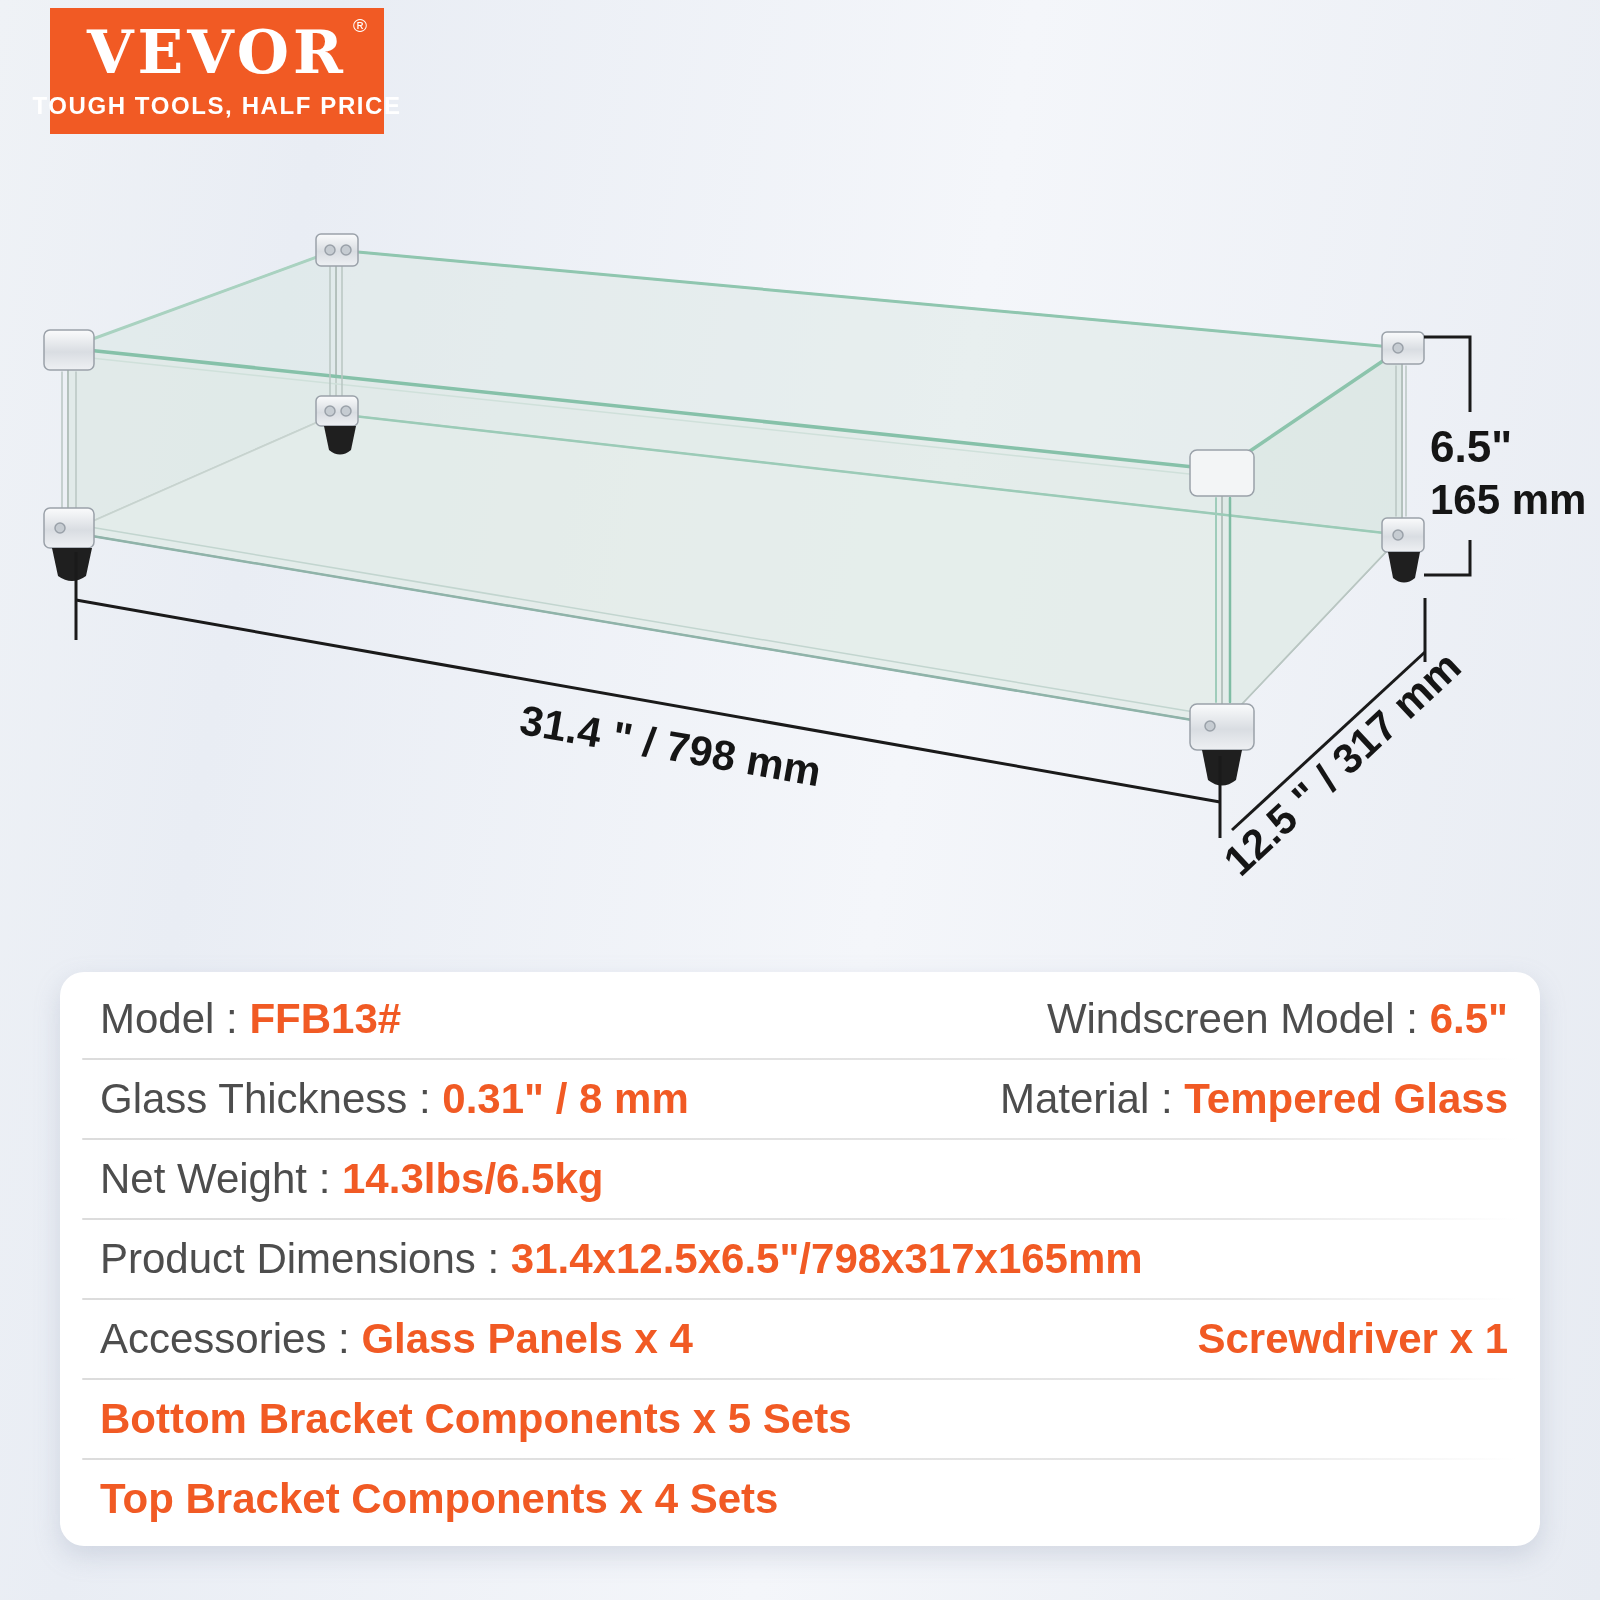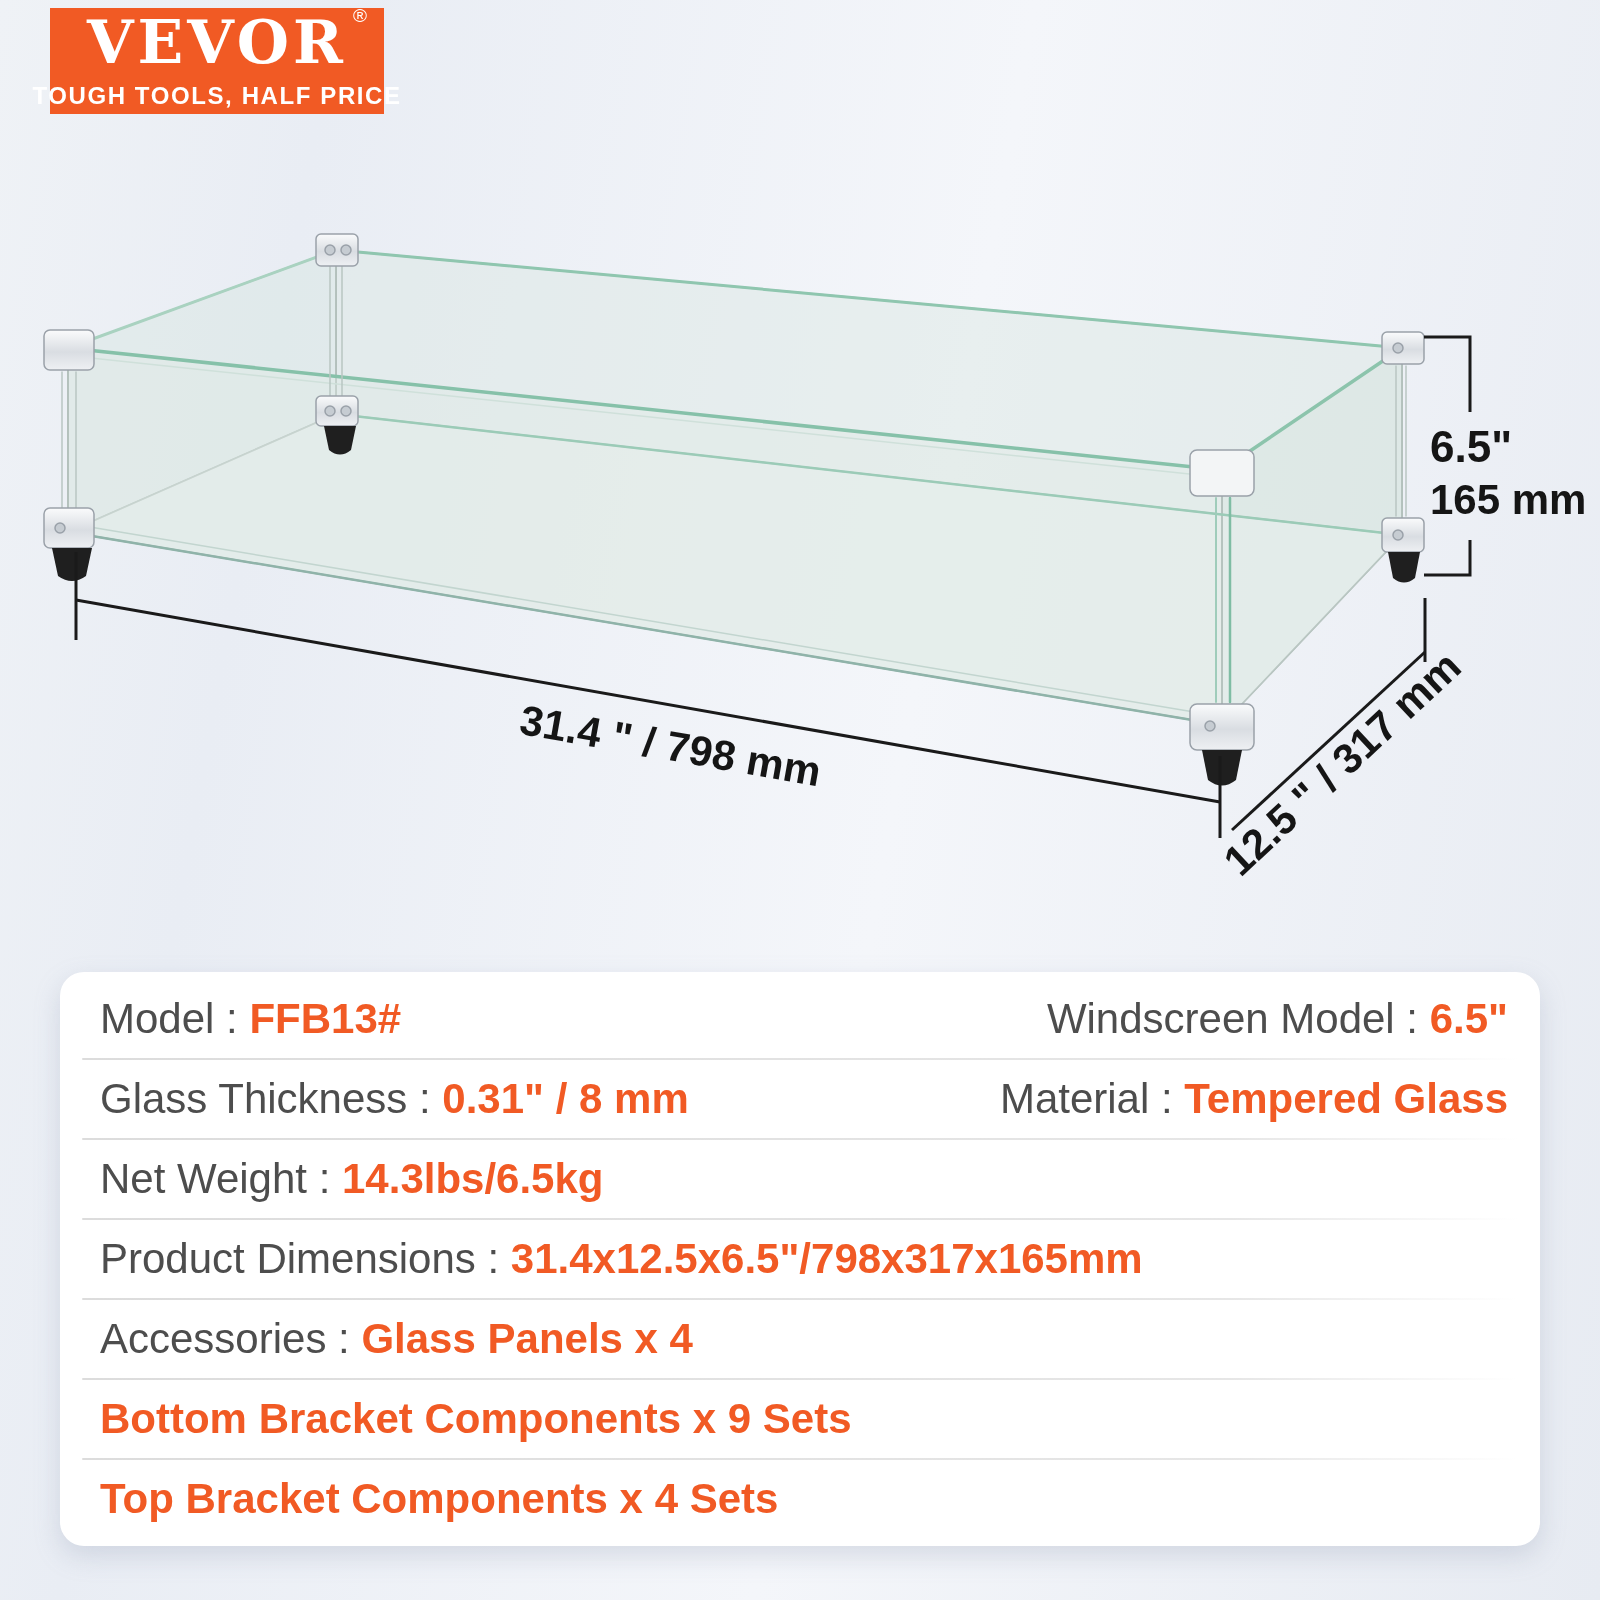--- a/index.html
+++ b/index.html
@@ -3,21 +3,21 @@
 <meta charset="utf-8">
 <style>
   html,body{margin:0;padding:0;background:#dfe4ec;}
   .canvas{
     position:relative;width:1600px;height:1600px;overflow:hidden;
     background:linear-gradient(100deg,#eff2f6 0%,#e9edf4 18%,#f4f6fa 55%,#e7ebf2 100%);
     font-family:"Liberation Sans",sans-serif;
   }
   
   .logo{
-    position:absolute;left:50px;top:8px;width:334px;height:106px;
+    position:absolute;left:50px;top:8px;width:334px;height:126px;
     background:#f15a24;color:#fff;display:flex;flex-direction:column;
     align-items:center;justify-content:center;
   }
   .logo .word{font-weight:800;font-size:60px;letter-spacing:4px;line-height:1;position:relative;font-family:"DejaVu Serif","Liberation Serif",serif;}
   .logo .reg{position:absolute;top:-6px;right:-24px;font-size:19px;font-weight:400;font-family:"Liberation Sans",sans-serif;}
   .logo .tagline{font-size:24px;font-weight:700;letter-spacing:1.6px;margin-top:10px;font-family:"Liberation Sans",sans-serif;white-space:nowrap;}
   
   svg.product{position:absolute;left:0;top:0;}
   .dimtext{font-family:"Liberation Sans",sans-serif;font-weight:700;fill:#151515;}
   
@@ -164,25 +164,26 @@
       <div class="divider"></div>
 
       <div class="row">
         <div class="cell left"><span class="lbl">Product Dimensions : </span><span class="val">31.4x12.5x6.5"/798x317x165mm</span></div>
         <div class="cell right"><span class="lbl"></span><span class="val"></span></div>
       </div>
       <div class="divider"></div>
 
       <div class="row">
         <div class="cell left"><span class="lbl">Accessories : </span><span class="val">Glass Panels x 4</span></div>
+        <div class="cell right"><span class="lbl"></span><span class="val">Screwdriver x 1</span></div>
       </div>
       <div class="divider"></div>
 
       <div class="row">
-        <div class="cell left"><span class="lbl"></span><span class="val">Bottom Bracket Components x 9 Sets</span></div>
+        <div class="cell left"><span class="lbl"></span><span class="val">Bottom Bracket Components x 5 Sets</span></div>
         <div class="cell right"><span class="lbl"></span><span class="val"></span></div>
       </div>
       <div class="divider"></div>
 
       <div class="row">
         <div class="cell left"><span class="lbl"></span><span class="val">Top Bracket Components x 4 Sets</span></div>
       </div>
 
     </div>
   </div>

